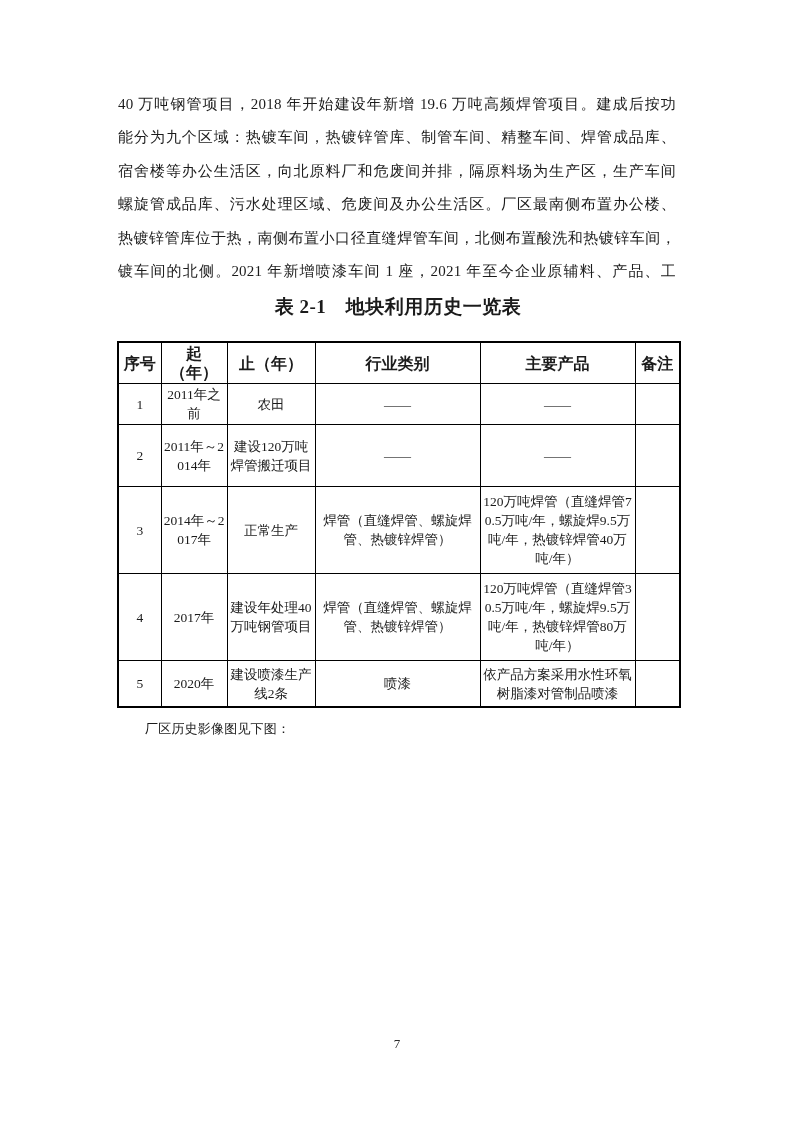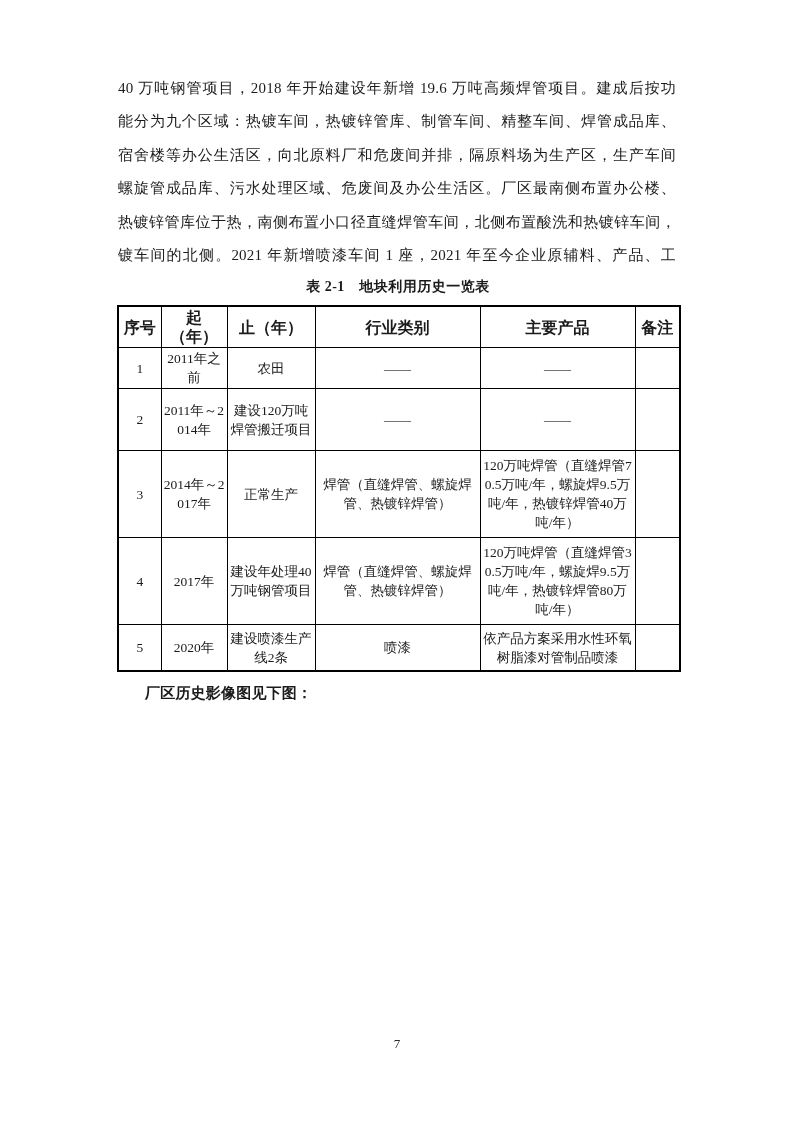--- a/index.html
+++ b/index.html
@@ -6,42 +6,42 @@
   html, body {
     width: 794px; height: 1123px;
     background: #ffffff;
     font-family: "Liberation Serif", "DejaVu Serif", serif;
     color: #1b1b1b;
     position: relative;
     overflow: hidden;
   }
   .page {
     position: absolute;
-    left: 118px; top: 72px;
+    left: 118px; top: 88px;
     width: 560px;
   }
   .intro { width: 558px; }
   .para-line {
     font-size: 15px;
     height: 33.4px;
     line-height: 33.4px;
     text-align: justify;
     text-align-last: justify;
     white-space: normal;
     letter-spacing: 0.2px;
   }
   .para-line.last {
     text-align-last: left;
   }
   .table-caption {
-    font-size: 14px;
+    font-size: 19px;
     font-weight: bold;
     text-align: center;
     margin-top: 6px;
-    margin-bottom: 9px;
+    margin-bottom: 21px;
     letter-spacing: 0.5px;
   }
   table.history {
     width: 562px;
     border-collapse: collapse;
     table-layout: fixed;
     border: 2px solid #000;
     margin-left: -1px;
   }
   table.history th, table.history td {
@@ -60,26 +60,25 @@
   col.c-ind   { width: 165px; }
   col.c-prod  { width: 155px; }
   col.c-note  { width: 45px; }
   tr.hrow { height: 27px; }
   tr.r1 { height: 24px; }
   tr.r2 { height: 62px; }
   tr.r3 { height: 87px; }
   tr.r4 { height: 87px; }
   tr.r5 { height: 46px; }
   .figure-ref {
-    font-size: 15px;
+    font-size: 13px;
     line-height: 24px;
     margin-top: 9px;
     padding-left: 27px;
     letter-spacing: 0.2px;
-    font-weight: bold;
   }
   .page-number {
     position: absolute;
     top: 1036px;
     left: 0;
     width: 794px;
     text-align: center;
     font-size: 13px;
     color: #2b2b2b;
   }

